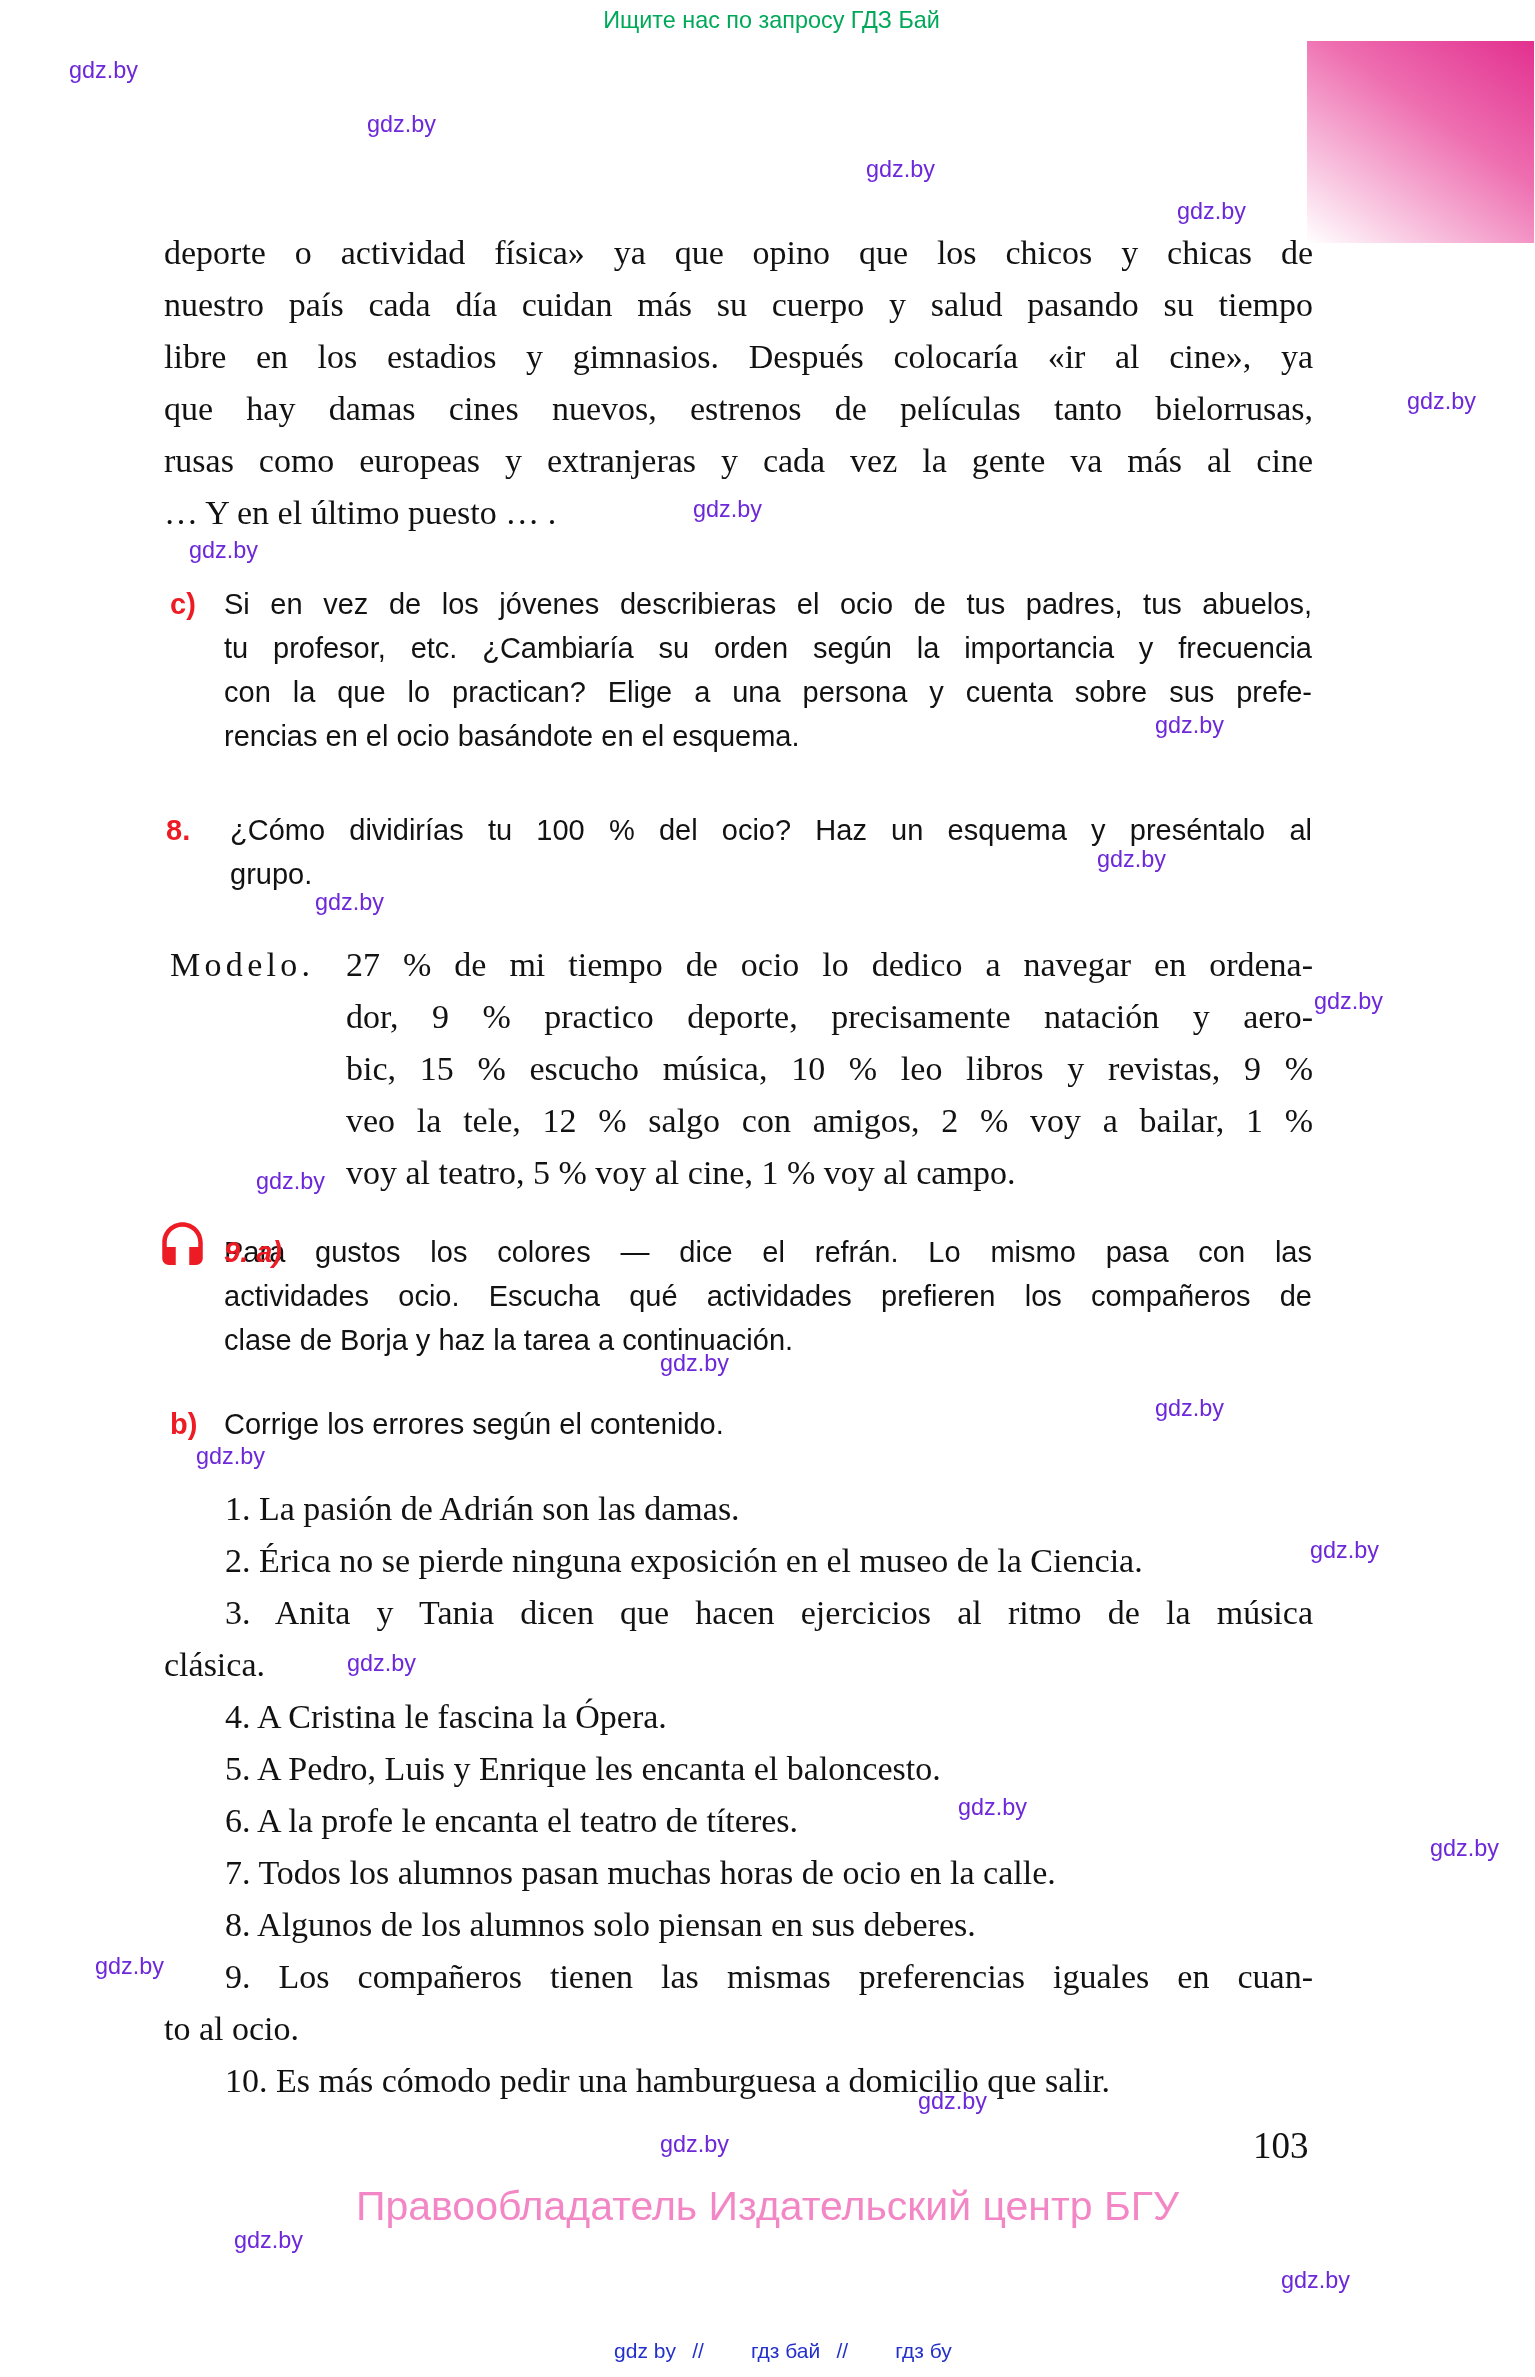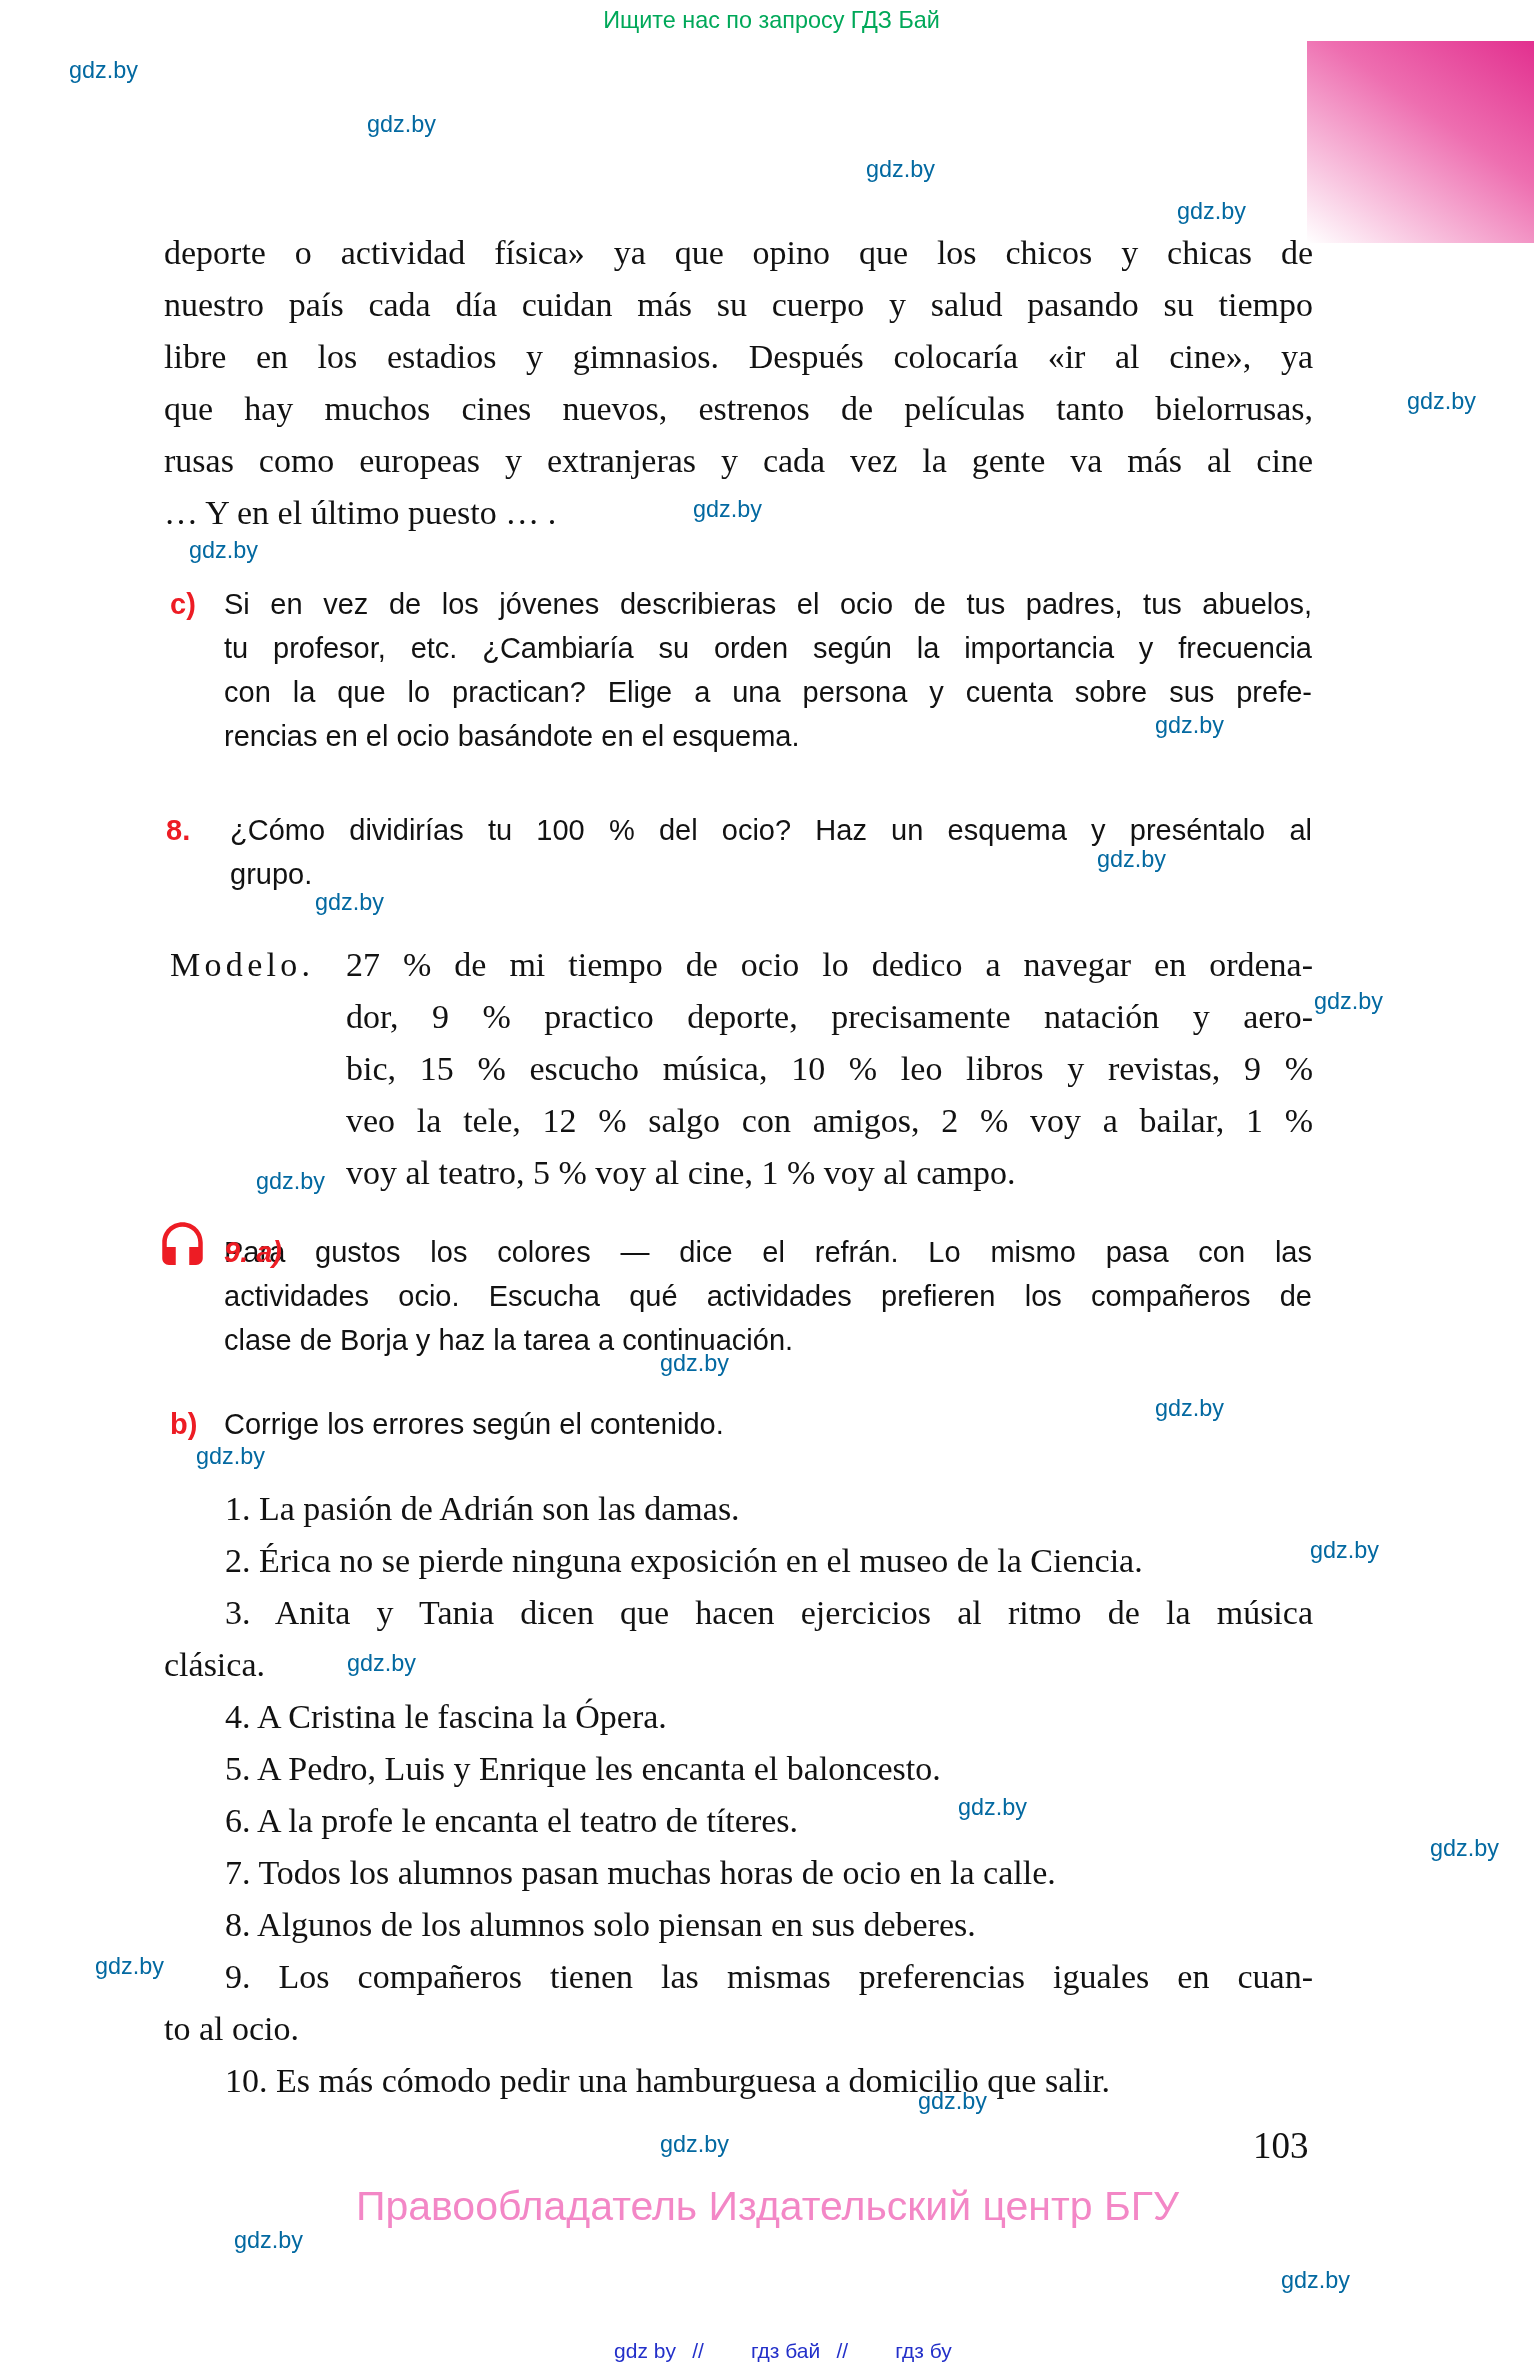--- a/index.html
+++ b/index.html
@@ -32,21 +32,21 @@
   }
   .modelo-label { font-size:34px; line-height:52px; letter-spacing:4.3px; color:#121212; }
 
   .t9a > div:first-child { text-indent:90px; }
   .t9a-label { position:absolute; left:0; top:0;font-style:italic; }
 
   .list-item > div:first-child { text-indent:61px; }
 
   .wm {
     position:absolute; font-family:"Liberation Sans", sans-serif;
-    font-size:23.4px; font-weight:500; color:#0369a1; white-space:nowrap;
+    font-size:23.4px; font-weight:500; color:#6d28d9; white-space:nowrap;
   }
 
   .pagenum { font-size:37px; }
   .publisher {
     top:2183px; left:0; width:100%; text-align:center;
     font-family:"Liberation Sans", sans-serif; font-size:41px; color:#f387c6;
   }
   .footer {
     top:2339px; left:0; width:100%; text-align:center;
     font-family:"Liberation Sans", sans-serif; font-size:21px; color:#2330c9;
@@ -89,21 +89,21 @@
       <span class="wm" style="left: 918px; top: 2088px;">gdz.by</span>
       <span class="wm" style="left: 660px; top: 2131px;">gdz.by</span>
       <span class="wm" style="left: 234px; top: 2227px;">gdz.by</span>
       <span class="wm" style="left: 1281px; top: 2267px;">gdz.by</span>
     </div>
 
   <div class="abs serif-lines lines" style="left:164px; top:227px; width:1149px;">
       <div>deporte o actividad física» ya que opino que los chicos y chicas de</div>
       <div>nuestro país cada día cuidan más su cuerpo y salud pasando su tiempo</div>
       <div>libre en los estadios y gimnasios. Después colocaría «ir al cine», ya</div>
-      <div>que hay muchos cines nuevos, estrenos de películas tanto bielorrusas,</div>
+      <div>que hay damas cines nuevos, estrenos de películas tanto bielorrusas,</div>
       <div>rusas como europeas y extranjeras y cada vez la gente va más al cine</div>
       <div>… Y en el último puesto … .</div>
     </div>
 
   <span class="abs label-red" style="left:170px; top:582px;">c)</span>
   <div class="abs sans-lines lines" style="left:224px; top:582px; width:1088px;">
       <div>Si en vez de los jóvenes describieras el ocio de tus padres, tus abuelos,</div>
       <div>tu profesor, etc. ¿Cambiaría su orden según la importancia y frecuencia</div>
       <div>con la que lo practican? Elige a una persona y cuenta sobre sus prefe-</div>
       <div>rencias en el ocio basándote en el esquema.</div>

